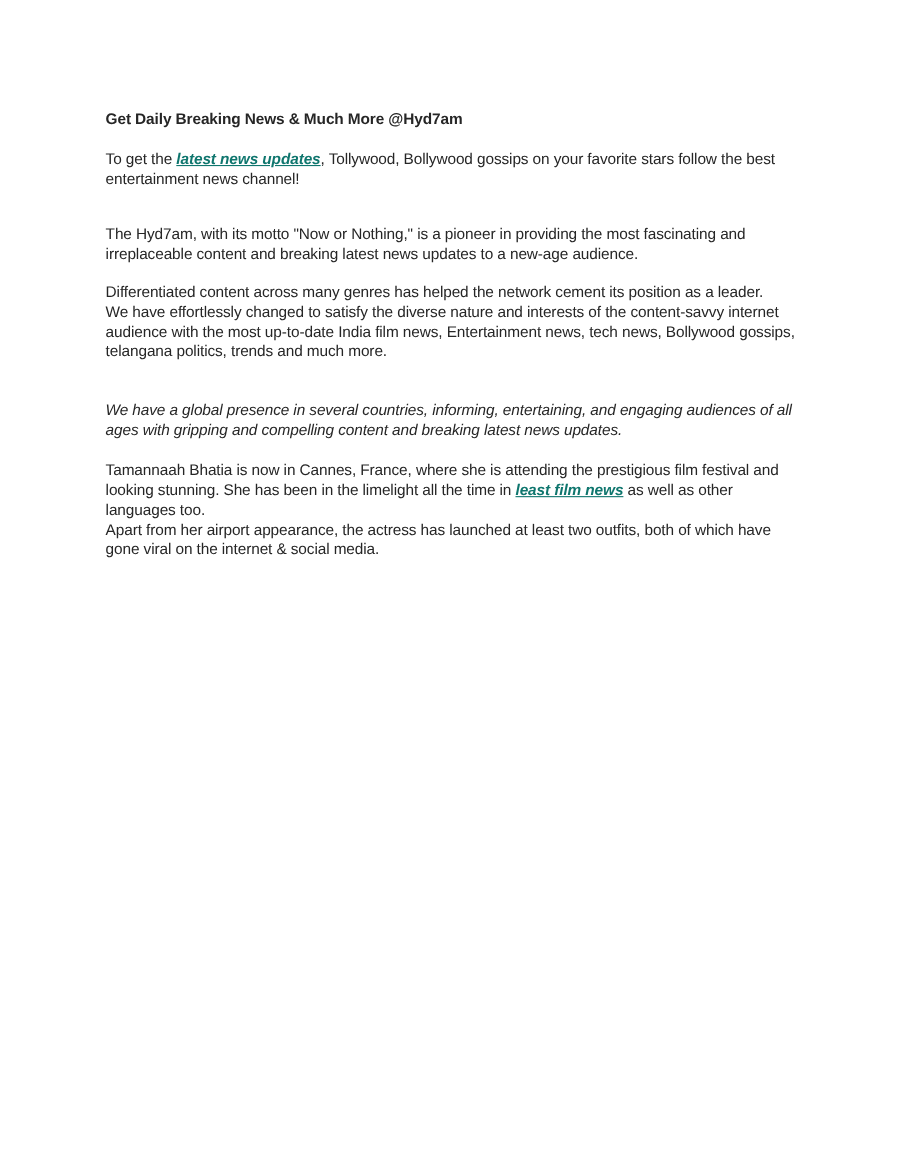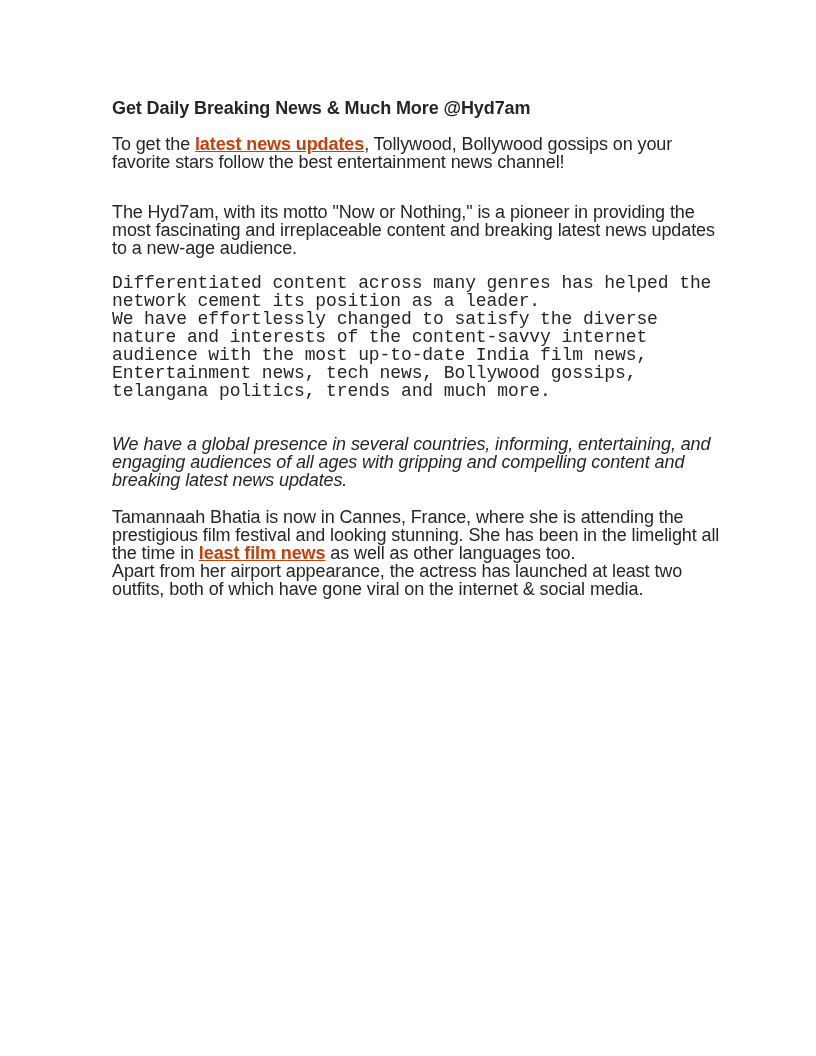--- a/index.html
+++ b/index.html
@@ -14,38 +14,38 @@
   }
   .page {
     position: absolute;
     top: 0; left: 0;
     width: 816px;
     height: 1056px;
     background: #ffffff;
     padding: 99px 92px 0 96px;
   }
   .txt {
-    font-size: 18px;
+    font-size: 14px;
     line-height: 18px;
     letter-spacing: -0.1px;
-    margin-left: 16px;
   }
   .bold { font-weight: bold; }
   .h-title    { margin-bottom: 18px; }
   .h-subtitle { margin-bottom: 36px; }
   .p-intro    { margin-bottom: 32px; }
   .p-about    { margin-bottom: 17px; }
-  .p-diff     { margin-bottom: 35px; font-family: Liberation Mono, monospace; }
+  .p-diff     { margin-bottom: 35px; }
   .p-goto     { margin-bottom: 18px; }
   .p-global   { margin-bottom: 19px; font-style: italic; }
   .doclink {
-    color: #c2410c;
+    color: #0f766e;
     font-weight: bold;
     text-decoration: underline;
     cursor: pointer;
+    font-style: italic;
   }
 </style>
 </head>
 <body>
 
 <div class="page">
 
   <div class="txt bold h-title">Get Daily Breaking News &amp; Much More @Hyd7am</div>
 
 

